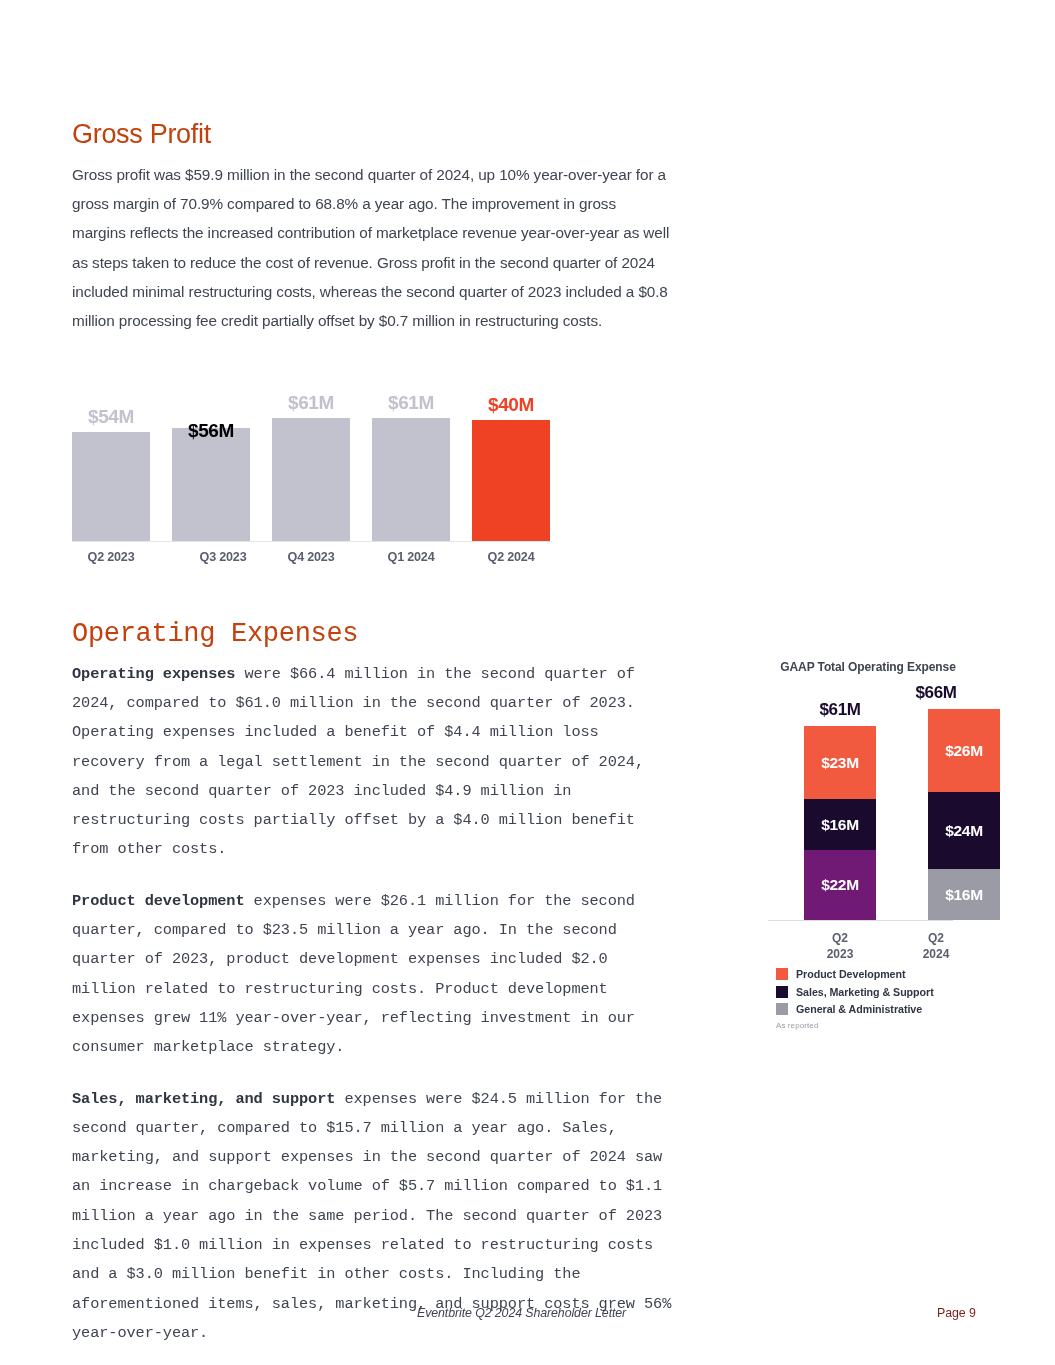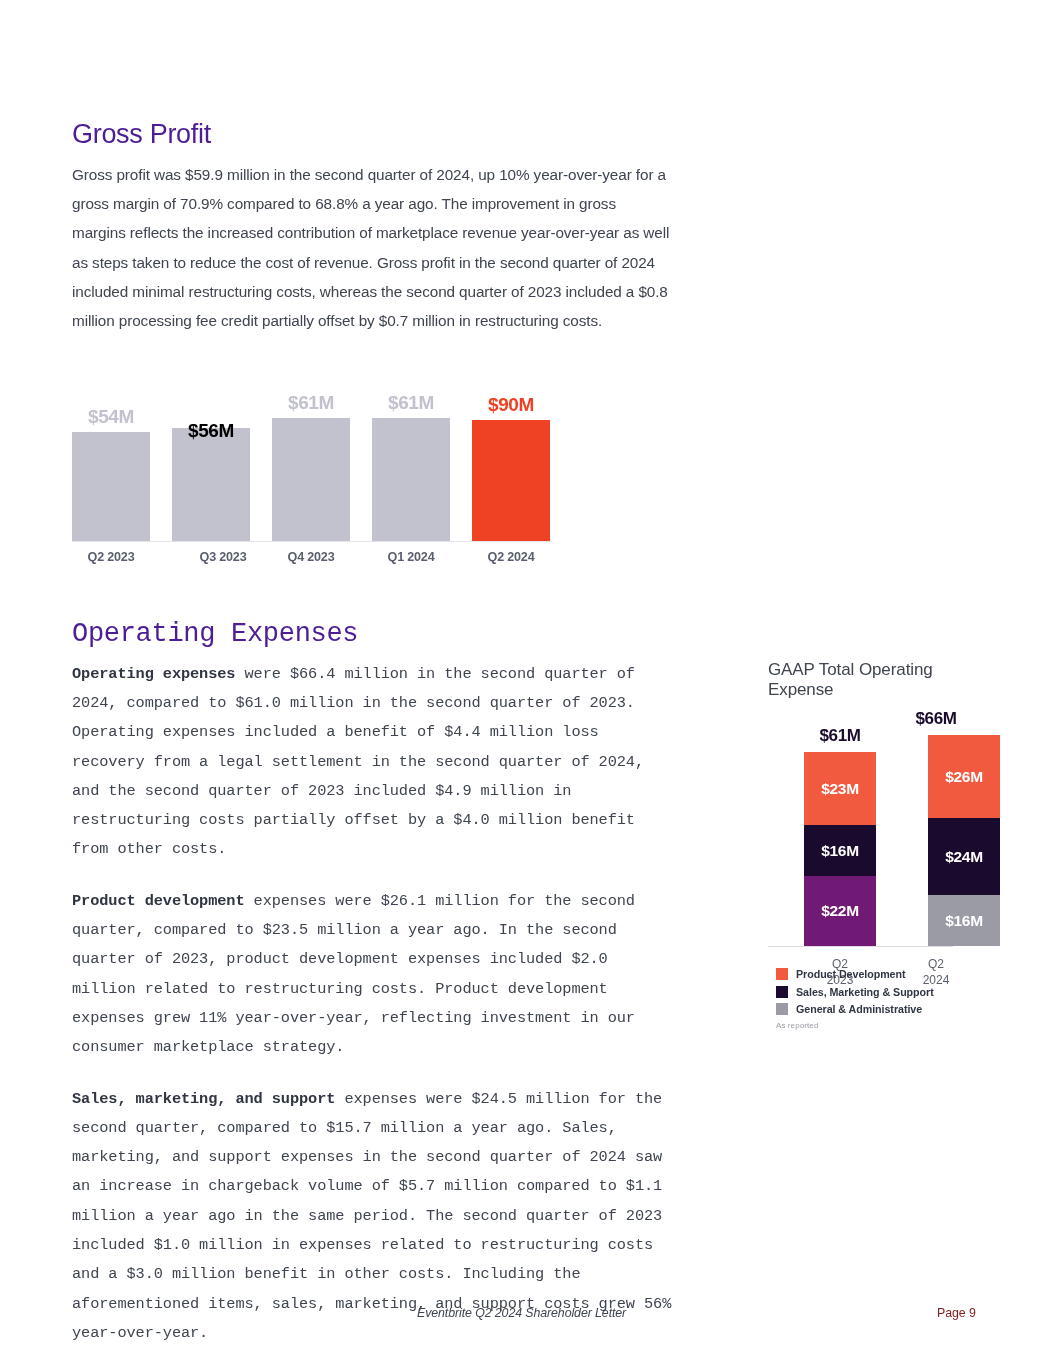--- a/index.html
+++ b/index.html
@@ -22,21 +22,21 @@
 
   
   .content-col {
     position: absolute;
     left: 72px;
     top: 120px;
     width: 600px;
   }
 
   h1.section-heading {
-    color: #4c1d95;
+    color: #c2410c;
     font-size: 27px;
     font-weight: 500;
     letter-spacing: -0.3px;
     margin: 0 0 10px 0;
     line-height: 1.1;
   }
 
   p.body-text {
     color: #3E4450;
     font-size: 15.3px;
@@ -116,25 +116,26 @@
   }
 
   
   .oe-chart {
     position: absolute;
     left: 768px;
     top: 660px;
     width: 215px;
   }
   .oe-title {
-    font-size: 17px;
-    font-weight: normal;
+    font-size: 12px;
+    font-weight: bold;
     color: #3E4450;
     letter-spacing: -0.1px;
     margin: 0 0 16px 0;
+    text-align: center;
     width: 200px;
   }
   .oe-plot {
     position: relative;
     width: 200px;
     height: 230px;
   }
   .oe-baseline {
     position: absolute;
     left: 0;
@@ -168,21 +169,21 @@
     font-size: 17px;
     font-weight: bold;
     color: #1A0B2E;
     letter-spacing: -0.4px;
   }
   .oe-cat {
     position: absolute;
     width: 72px;
     text-align: center;
     font-size: 12px;
-    font-weight: normal;
+    font-weight: bold;
     color: #5A5F6E;
     line-height: 16px;
   }
 
   
   .oe-legend {
     position: absolute;
     left: 776px;
     top: 968px;
     width: 210px;
@@ -263,21 +264,21 @@
           <div class="gp-bar" style="height: 123px; background: rgb(194, 194, 206);"></div>
         </div>
         <div class="gp-value" style="left: 200px; bottom: 127px; color: rgb(194, 194, 206);">$61M</div>
         <div class="gp-bar-slot" style="left: 300px;">
           <div class="gp-bar" style="height: 123px; background: rgb(194, 194, 206);"></div>
         </div>
         <div class="gp-value" style="left: 300px; bottom: 127px; color: rgb(194, 194, 206);">$61M</div>
         <div class="gp-bar-slot" style="left: 400px;">
           <div class="gp-bar highlight" style="height: 121px; background: rgb(239, 65, 35);"></div>
         </div>
-        <div class="gp-value highlight" style="left: 400px; bottom: 125px; color: rgb(239, 65, 35);">$90M</div>
+        <div class="gp-value highlight" style="left: 400px; bottom: 125px; color: rgb(239, 65, 35);">$40M</div>
       </div>
     <div class="gp-baseline"></div>
   <div class="gp-cat" style="left: 0px;">Q2 2023</div>
       <div class="gp-cat" style="left: 112px;">Q3 2023</div>
       <div class="gp-cat" style="left: 200px;">Q4 2023</div>
       <div class="gp-cat" style="left: 300px;">Q1 2024</div>
       <div class="gp-cat" style="left: 400px;">Q2 2024</div>
     </div>
 
   <div class="content-col" style="top: 620px; font-family: Liberation Mono, monospace;">

